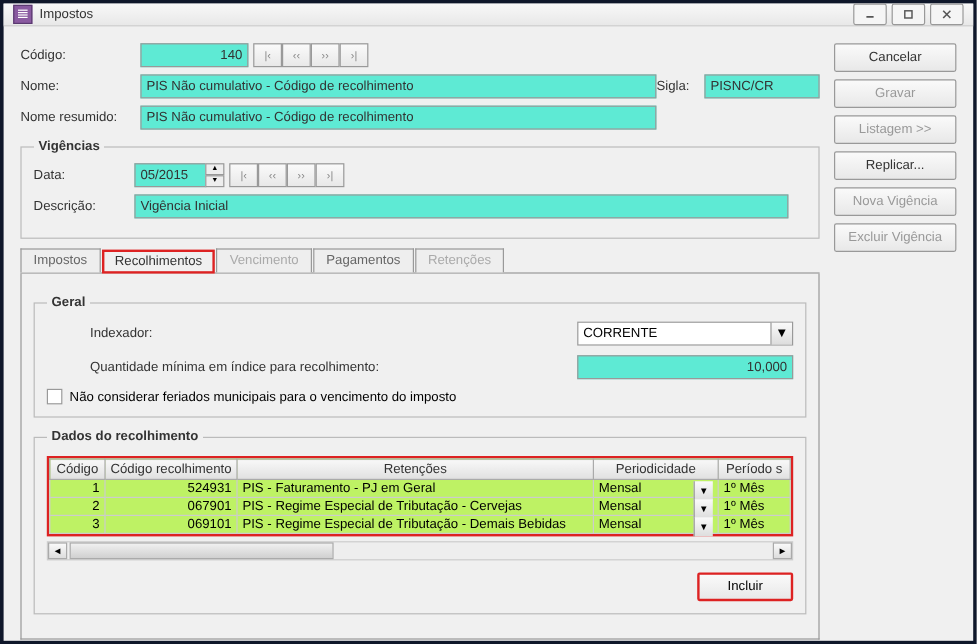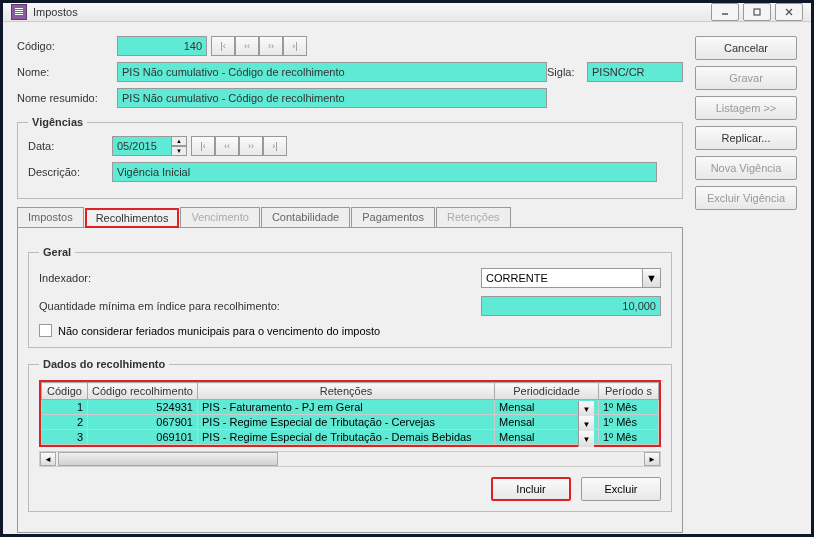--- a/index.html
+++ b/index.html
@@ -40,29 +40,29 @@
     .tabs { display: flex; border-bottom: 1px solid #999; margin-top: 8px; position: relative; }
     .tab { padding: 3px 10px; border: 1px solid #999; border-bottom: none; background: #eee; color: #666; margin-right: 1px; position: relative; cursor: default; }
     .tab.active { background: #f0f0f0; color: #333; top: 1px; z-index: 2; }
     .tab.disabled { color: #aaa; }
     .tab.highlighted { border: 2px solid #d22; padding: 2px 9px; }
     
     .tab-content { border: 1px solid #999; border-top: none; padding: 10px; background: #f0f0f0; }
     
     .inner-fieldset { border: 1px solid #bbb; padding: 10px; margin-bottom: 10px; }
     .geral-row { display: flex; align-items: center; margin-bottom: 8px; }
-    .geral-label { flex: 1; color: #333; }
+    .geral-label { flex: 1; color: #333; margin-left: 36px; }
     .combo { height: 20px; border: 1px solid #999; background: white; display: flex; align-items: center; padding: 0 4px; position: relative; }
     .combo-arrow { position: absolute; right: 0; top: 0; width: 18px; height: 18px; background: linear-gradient(to bottom,#fafafa,#ddd); border-left: 1px solid #999; display: flex; align-items: center; justify-content: center; }
     
     .checkbox-row { display: flex; align-items: center; gap: 6px; }
     .checkbox { width: 13px; height: 13px; border: 1px solid #999; background: white; }
     
     .table-container { border: 2px solid #d22; }
-    table { width: 100%; border-collapse: collapse; background: #5eead4; }
+    table { width: 100%; border-collapse: collapse; background: #bef264; }
     th { background: linear-gradient(to bottom, #f8f8f8, #e0e0e0); border: 1px solid #aaa; padding: 2px 4px; font-weight: normal; font-size: 11px; color: #333; text-align: center; }
     td { border: 1px solid #ccc; padding: 1px 4px; font-size: 11px; }
     td.right { text-align: right; }
     .cell-combo { display: flex; align-items: center; position: relative; }
     .cell-combo-arrow { position: absolute; right: 0; top: 0; width: 16px; height: 16px; background: linear-gradient(to bottom,#fafafa,#ddd); border-left: 1px solid #999; display: flex; align-items: center; justify-content: center; font-size: 8px; }
     
     .scrollbar-h { height: 16px; background: #eee; border: 1px solid #ccc; margin-top: 4px; display: flex; align-items: center; }
     .scroll-arrow { width: 16px; height: 14px; background: linear-gradient(to bottom,#fafafa,#ddd); border: 1px solid #aaa; display: flex; align-items: center; justify-content: center; font-size: 8px; }
     .scroll-thumb { width: 220px; height: 14px; background: linear-gradient(to bottom,#f0f0f0,#d0d0d0); border: 1px solid #aaa; margin-left: 2px; }
     
@@ -144,21 +144,20 @@
         <div class="form-row">
           <div class="form-label" style="width:84px">Descrição:</div>
           <input type="text" style="width: 545px;" value="Vigência Inicial">
         </div>
       </fieldset>
 
       <div class="tabs">
         <div class="tab">Impostos</div>
         <div class="tab active highlighted">Recolhimentos</div>
         <div class="tab disabled">Vencimento</div>
-        <div class="tab">Contabilidade</div>
         <div class="tab">Pagamentos</div>
         <div class="tab disabled">Retenções</div>
       </div>
 
       <div class="tab-content">
         <fieldset class="inner-fieldset">
           <legend>Geral</legend>
           <div class="geral-row">
             <div class="geral-label">Indexador:</div>
             <div class="combo" style="width:180px">
@@ -221,21 +220,20 @@
             </table>
           </div>
           <div class="scrollbar-h">
             <div class="scroll-arrow">◄</div>
             <div class="scroll-thumb"></div>
             <div style="flex:1"></div>
             <div class="scroll-arrow">►</div>
           </div>
           <div class="button-row">
             <button class="action-btn highlighted">Incluir</button>
-            <button class="action-btn">Excluir</button>
           </div>
         </fieldset>
       </div>
 
     </div>
 
     <div class="sidebar">
       <button class="btn">Cancelar</button>
       <button class="btn disabled">Gravar</button>
       <button class="btn disabled">Listagem &gt;&gt;</button>

